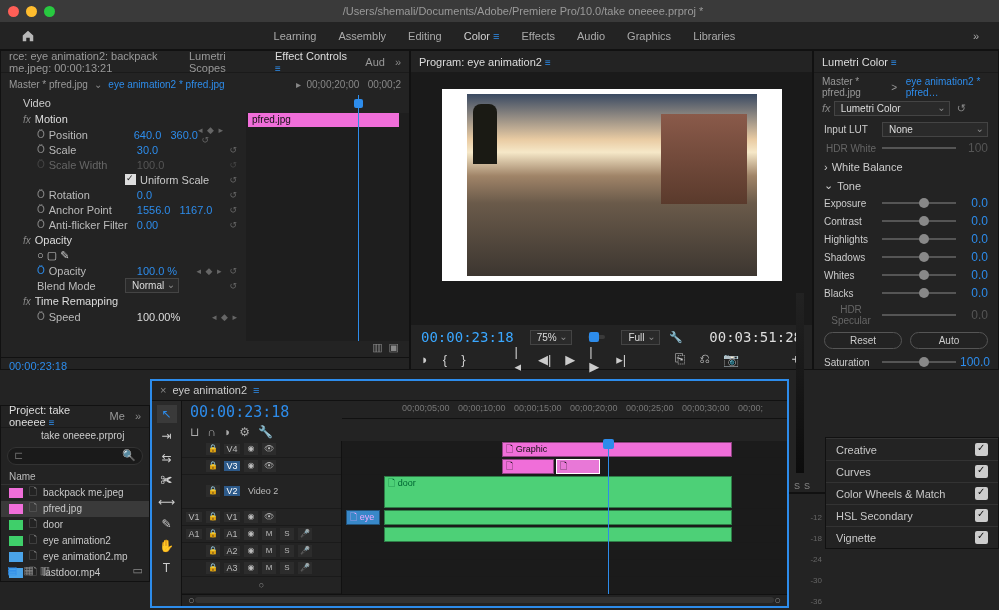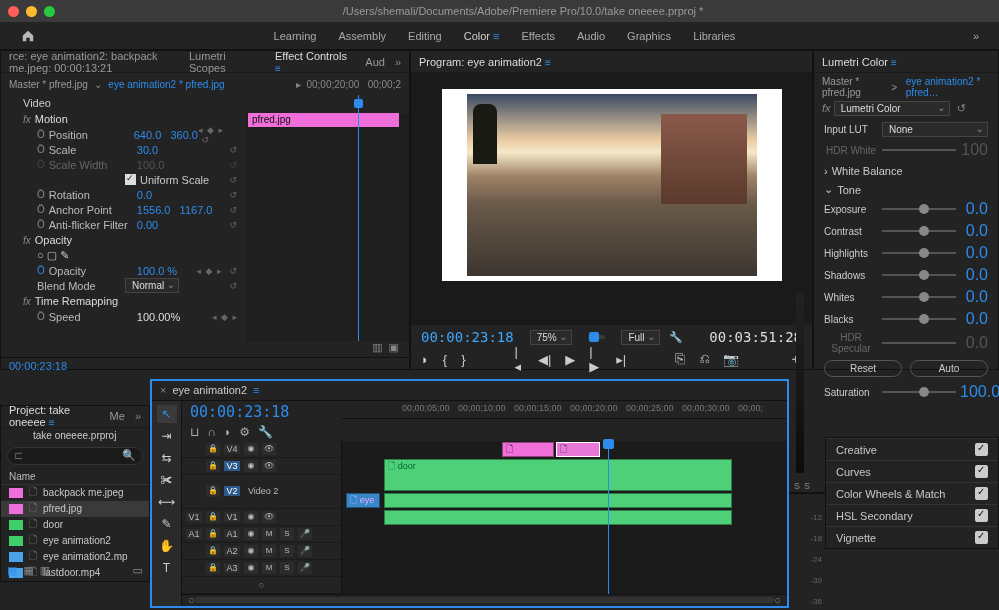--- a/index.html
+++ b/index.html
@@ -74,29 +74,29 @@
     .lum-head2 .seq { color:#2d8ceb; }
     .lum-dd { margin: 0 8px 4px; }
     .lum-sec { padding: 4px 10px; border-top: 1px solid #333; display:flex; align-items:center; }
     .lum-sec .toggle { margin-left:auto; width:13px; height:13px; background:#ccc; border-radius:2px; position:relative;}
     .lum-sec .toggle.on::after{content:"✓"; position:absolute; color:#111; font-size:10px; left:2px; top:-1px;}
     .lum-row { display:flex; align-items:center; padding:2px 10px; gap:4px;}
     .lum-row .ln { width:54px; color:#ccc; font-size:10px; }
     .lum-row .ln.dim { color:#666;text-align:center; }
     .lum-slider { flex:1; height:2px; background:#555; position:relative; }
     .lum-slider .nub { position:absolute; top:-4px; left:50%; width:10px; height:10px; border-radius:50%; background:#888; }
-    .lum-row .lv { width:28px; text-align:right; color:#2d8ceb; font-size:16px; }
+    .lum-row .lv { width:28px; text-align:right; color:#2d8ceb; font-size:12px; }
     .lum-row .lv.dim { color:#555; }
     .lum-btns { display:flex; gap:8px; padding:4px 10px; }
     .lum-btn { flex:1; border:1px solid #555; border-radius:10px; text-align:center; padding:2px 0; color:#ccc; cursor:pointer; font-size:10px;}
 
     
     .row2 { display:flex; height:246px;align-items:center; }
     .proj { width:150px; }
-    .proj-sub { padding:2px 6px 2px 32px; color:#ccc; font-size:10px; }
+    .proj-sub { padding:2px 6px 2px 40px; color:#ccc; font-size:10px; }
     .proj-search { margin:4px 6px; height:18px; background:#1a1a1a; border:1px solid #333; border-radius:9px; display:flex; align-items:center; padding:0 6px; }
     .proj-cols { padding:2px 8px; border-bottom:1px solid #333; color:#bbb; font-size:10px;}
     .proj-list { }
     .proj-item { display:flex; align-items:center; padding:2px 8px; gap:6px; height:16px; font-size:10px;}
     .proj-item.sel { background:#3a3a3a; }
     .swatch { width:14px; height:10px; }
     .proj-bot { position:absolute; bottom:4px; left:6px; right:6px; display:flex; gap:6px; color:#888; }
 
     .tl { flex:1; border:2px solid #2d8ceb; background:#232323; display:flex; flex-direction:column;}
     .tl-head { height:20px; display:flex; align-items:center; padding:0 8px; gap:6px; color:#ccc; border-bottom:1px solid #111;}
@@ -531,20 +531,23 @@
                 <span class="tbtn">◉</span>
                 <span class="tbtn">M</span>
                 <span class="tbtn">S</span>
                 <span class="tbtn">🎤</span>
               </div>
             <div class="trow" style="justify-content:center;color:#888;">○</div>
           </div>
           <div class="tarea">
             <div class="cti"></div>
             <div class="tlane">
+                <div class="clip pink" style="left:160px;width:230px;">🗋 <span>Graphic</span></div>
+              </div>
+            <div class="tlane">
                 <div class="clip pink" style="left:160px;width:52px;">🗋 </div>
                 <div class="clip pink2" style="left:214px;width:44px;border:1px solid #fff;">🗋 </div>
               </div>
             <div class="tlane tall">
                 <div class="clip green" style="left:42px;width:348px;height:32px;">🗋 <span>door</span></div>
               </div>
             <div class="tlane">
                 <div class="clip blue" style="left:4px;width:34px;">🗋 <span>eye a</span></div>
                 <div class="clip green" style="left:42px;width:348px;"></div>
               </div>

